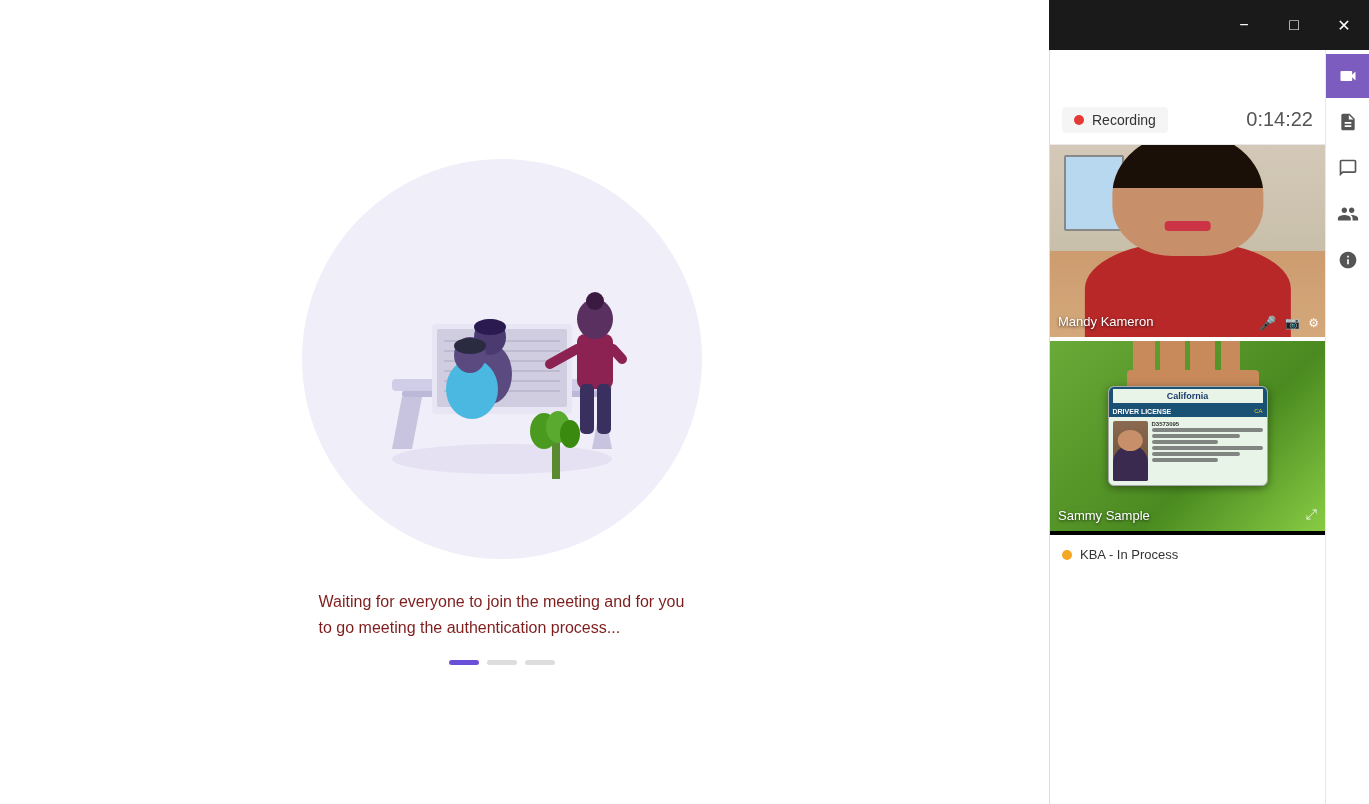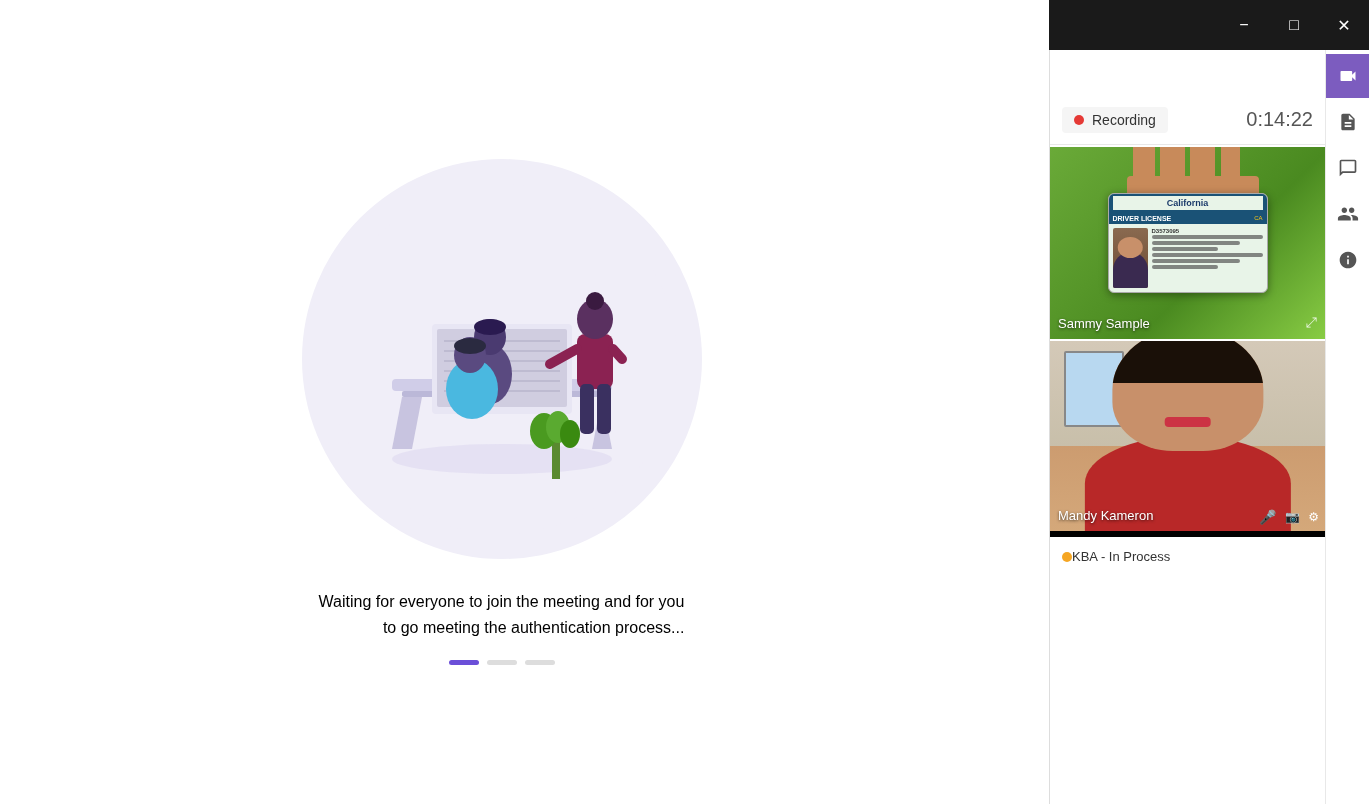--- a/index.html
+++ b/index.html
@@ -71,23 +71,23 @@
       border-radius: 50%;
       background: #f0eef8;
       display: flex;
       align-items: center;
       justify-content: center;
       position: relative;
       overflow: visible;
     }
 
     .waiting-text {
-      text-align: right;
+      text-align: left;
       margin-top: 30px;
-      color: #000000;
+      color: #7f1d1d;
       font-size: 16px;
       line-height: 1.6;
       max-width: 420px;
     }
 
     .progress-dots {
       display: flex;
       gap: 8px;
       margin-top: 20px;
     }
@@ -189,21 +189,22 @@
       color: #fff;
       font-size: 14px;
       opacity: 0.85;
     }
 
     
     .kba-status {
       padding: 12px 12px;
       display: flex;
       align-items: center;
-      border-top: 6px solid #000000;
+      gap: 8px;
+      border-top: 4px solid #000000;
     }
     .kba-dot {
       width: 10px;
       height: 10px;
       border-radius: 50%;
       background: #f5a623;
       flex-shrink: 0;
     }
     .kba-label {
       font-size: 13px;
@@ -391,20 +392,50 @@
 <div class="right-panel" style="top:50px; right:0; width:320px; height:754px; border-left:1px solid #ddd;">
 
   <div class="video-section">
 
     <div class="recording-bar">
       <div class="recording-indicator">
         <div class="rec-dot"></div>
         <span class="rec-label">Recording</span>
       </div>
       <span class="timer">0:14:22</span>
+    </div>
+
+    <div class="video-feed" style="position:relative;">
+
+      <div style="width:100%;height:100%;background:linear-gradient(180deg,#8a6a4a 0%,#c8956a 30%,#d4a87a 100%);position:relative;">
+
+        <div style="position:absolute;top:0;left:0;right:0;height:55%;background:linear-gradient(180deg,#d4c9b8 0%,#c8bfaa 100%);"></div>
+
+        <div style="position:absolute;top:5%;left:5%;width:22%;height:40%;background:#b8d8f0;border:2px solid #888;border-radius:2px;"></div>
+
+        <div style="position:absolute;bottom:0;left:50%;transform:translateX(-50%);width:75%;height:50%;background:#b82828;border-radius:50% 50% 0 0;"></div>
+
+        <div style="position:absolute;bottom:42%;left:50%;transform:translateX(-50%);width:55%;height:65%;background:#c8906a;border-radius:50% 50% 40% 40%;overflow:hidden;">
+
+          <div style="position:absolute;top:0;left:0;right:0;height:45%;background:#1a1008;border-radius:50% 50% 0 0;"></div>
+
+          <div style="position:absolute;bottom:20%;left:50%;transform:translateX(-50%);width:30%;height:8%;background:#cc3344;border-radius:4px;"></div>
+        </div>
+      </div>
+
+      <span class="participant-name">Mandy Kameron</span>
+
+      <div class="video-controls" style="display:flex;gap:8px;align-items:center;">
+
+        <span style="color:#fff;font-size:14px;">🎤</span>
+
+        <span style="color:#fff;font-size:12px;">📷</span>
+
+        <span style="color:#fff;font-size:12px;">⚙</span>
+      </div>
     </div>
 
     <div class="video-feed" style="position:relative;margin-top:2px;">
 
       <div style="width:100%;height:100%;background:linear-gradient(135deg,#6aaa38 0%,#4a8a20 60%,#88cc44 100%);position:relative;">
 
         <div style="position:absolute;top:0;left:30%;width:8%;height:30%;background:#c88a5a;border-radius:0 0 4px 4px;"></div>
         <div style="position:absolute;top:0;left:40%;width:9%;height:35%;background:#c88a5a;border-radius:0 0 4px 4px;"></div>
         <div style="position:absolute;top:0;left:51%;width:9%;height:33%;background:#c88a5a;border-radius:0 0 4px 4px;"></div>
         <div style="position:absolute;top:0;left:62%;width:7%;height:28%;background:#c88a5a;border-radius:0 0 4px 4px;"></div>
@@ -437,50 +468,20 @@
             </div>
           </div>
         </div>
       </div>
 
       <span class="participant-name">Sammy Sample</span>
 
       <span class="expand-icon" style="position:absolute;bottom:8px;right:8px;color:#fff;font-size:14px;cursor:pointer;">⤢</span>
     </div>
 
-    <div class="video-feed" style="position:relative;">
-
-      <div style="width:100%;height:100%;background:linear-gradient(180deg,#8a6a4a 0%,#c8956a 30%,#d4a87a 100%);position:relative;">
-
-        <div style="position:absolute;top:0;left:0;right:0;height:55%;background:linear-gradient(180deg,#d4c9b8 0%,#c8bfaa 100%);"></div>
-
-        <div style="position:absolute;top:5%;left:5%;width:22%;height:40%;background:#b8d8f0;border:2px solid #888;border-radius:2px;"></div>
-
-        <div style="position:absolute;bottom:0;left:50%;transform:translateX(-50%);width:75%;height:50%;background:#b82828;border-radius:50% 50% 0 0;"></div>
-
-        <div style="position:absolute;bottom:42%;left:50%;transform:translateX(-50%);width:55%;height:65%;background:#c8906a;border-radius:50% 50% 40% 40%;overflow:hidden;">
-
-          <div style="position:absolute;top:0;left:0;right:0;height:45%;background:#1a1008;border-radius:50% 50% 0 0;"></div>
-
-          <div style="position:absolute;bottom:20%;left:50%;transform:translateX(-50%);width:30%;height:8%;background:#cc3344;border-radius:4px;"></div>
-        </div>
-      </div>
-
-      <span class="participant-name">Mandy Kameron</span>
-
-      <div class="video-controls" style="display:flex;gap:8px;align-items:center;">
-
-        <span style="color:#fff;font-size:14px;">🎤</span>
-
-        <span style="color:#fff;font-size:12px;">📷</span>
-
-        <span style="color:#fff;font-size:12px;">⚙</span>
-      </div>
-    </div>
-
     <div class="kba-status">
       <div class="kba-dot"></div>
       <span class="kba-label">KBA - In Process</span>
     </div>
   </div>
 
   <div class="side-icons">
 
     <div class="side-icon-btn active" style="background:#7c5cbf;">
       <svg width="20" height="20" viewBox="0 0 24 24" fill="white">

